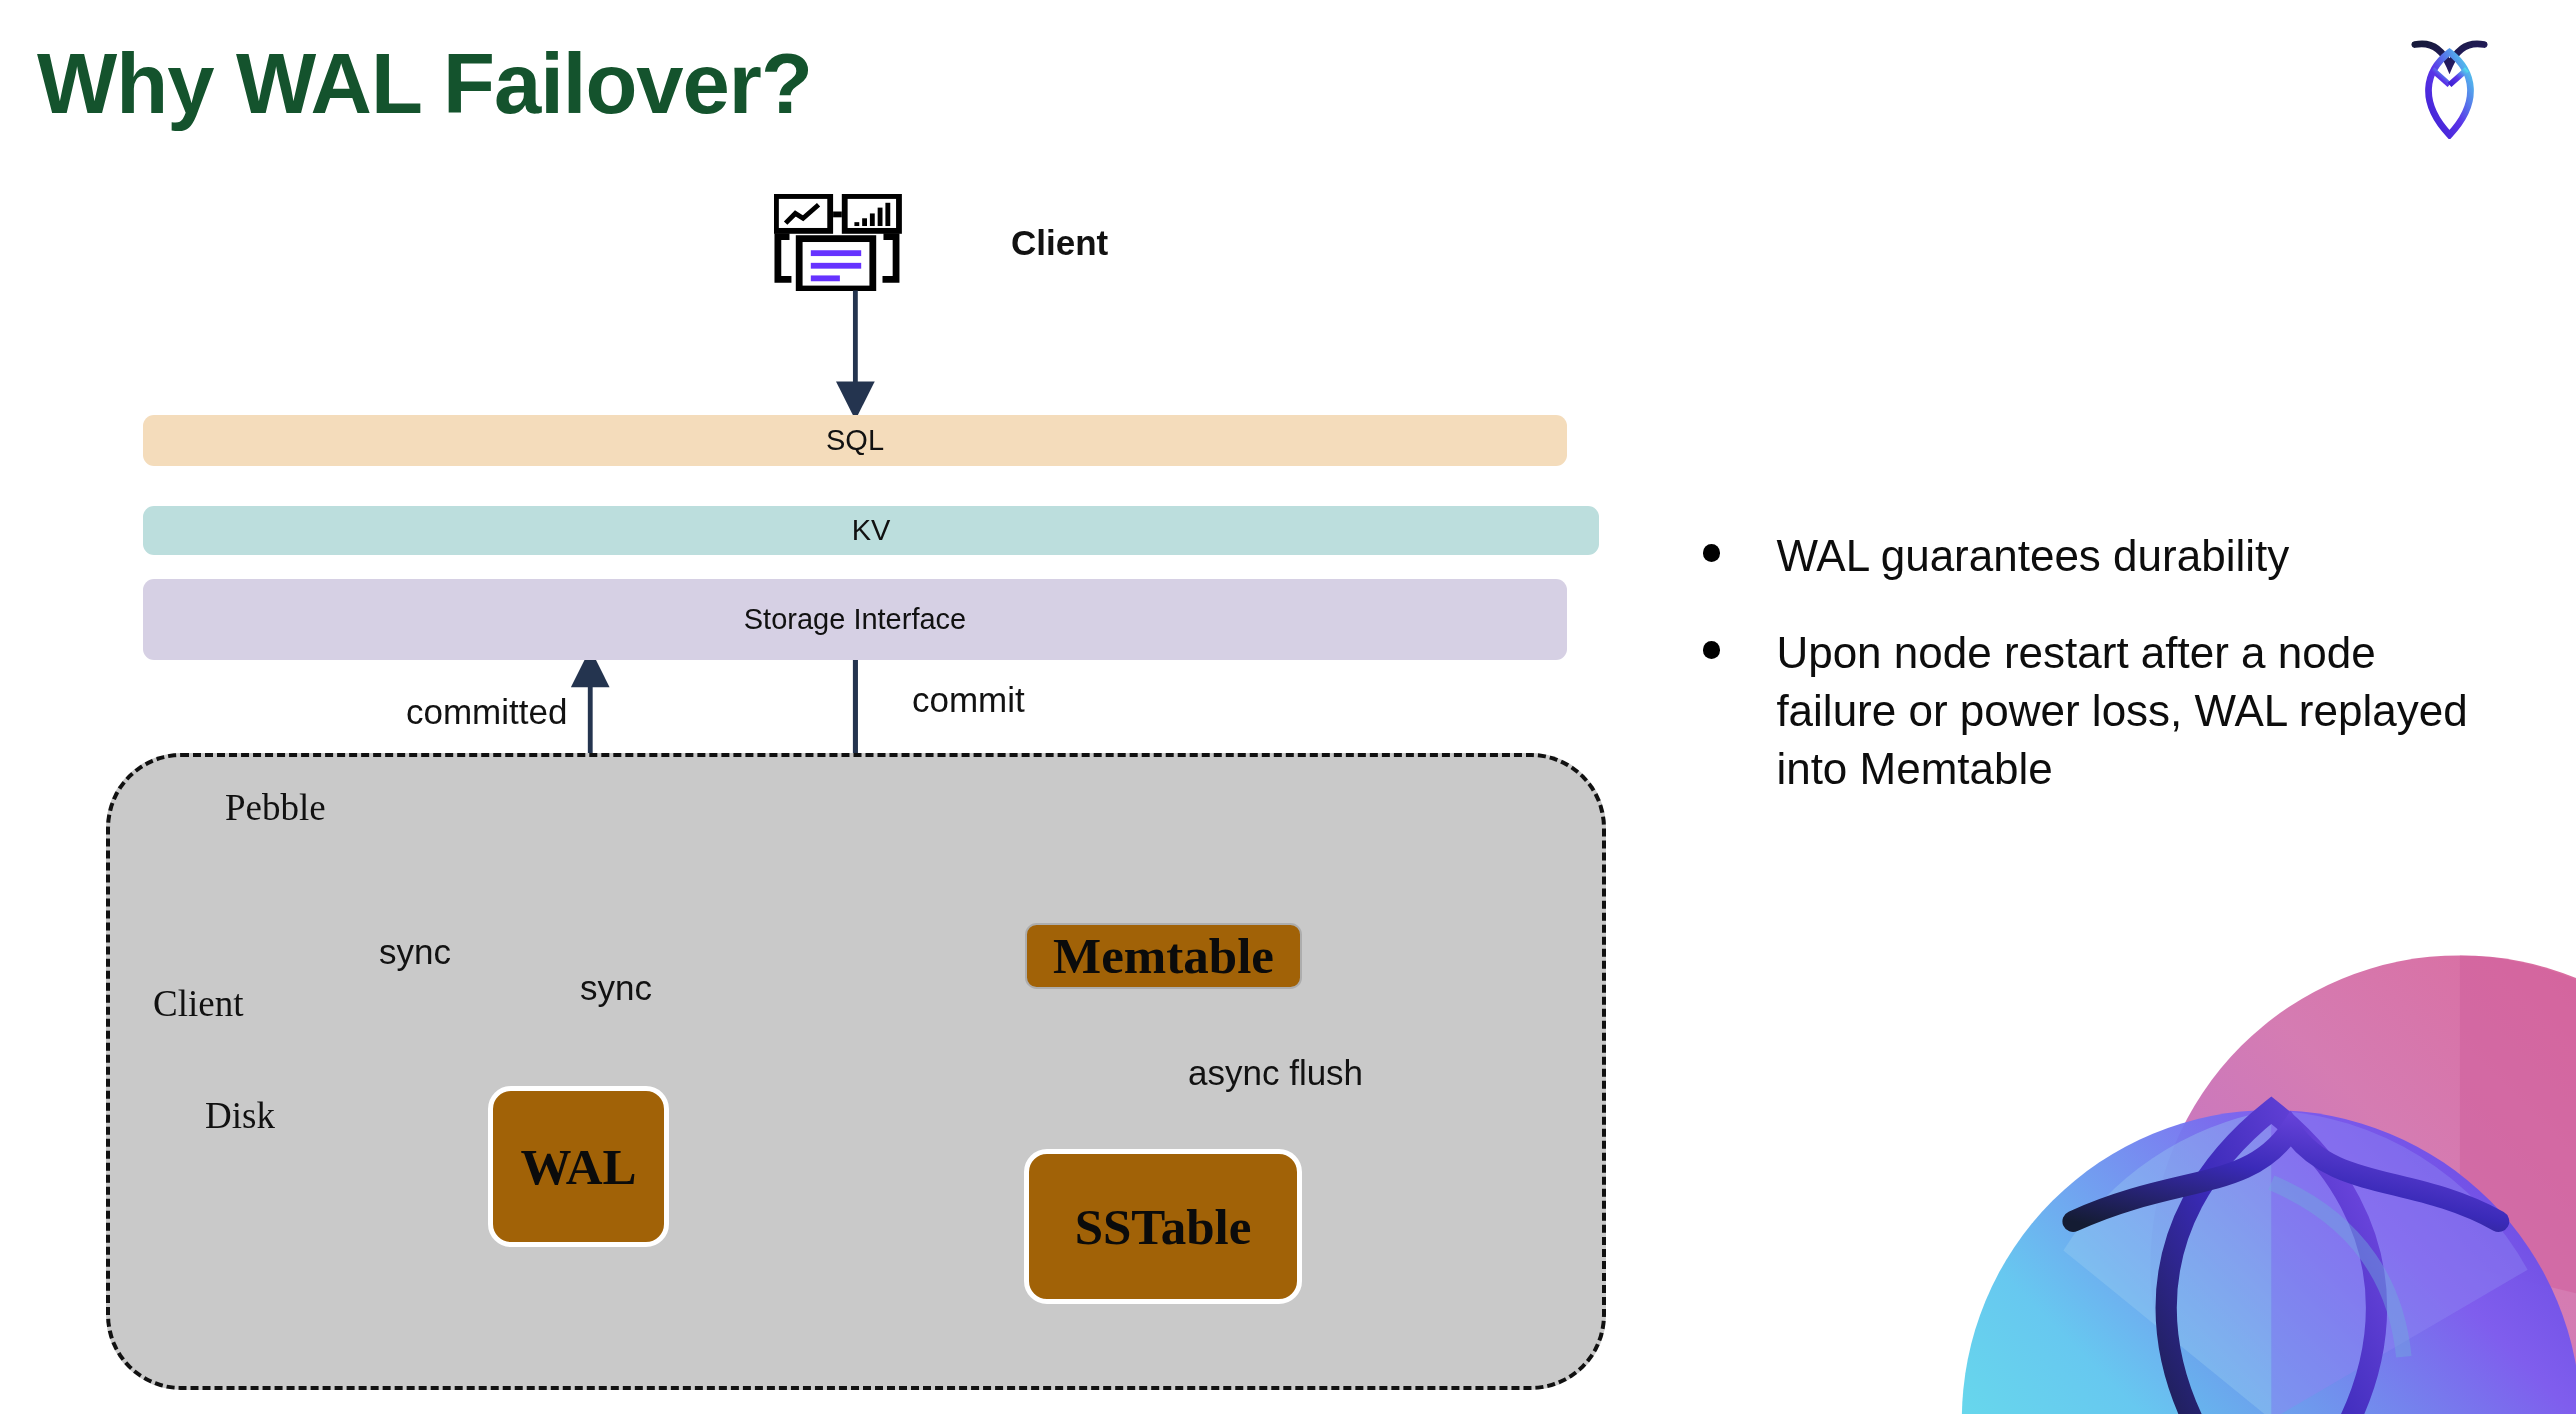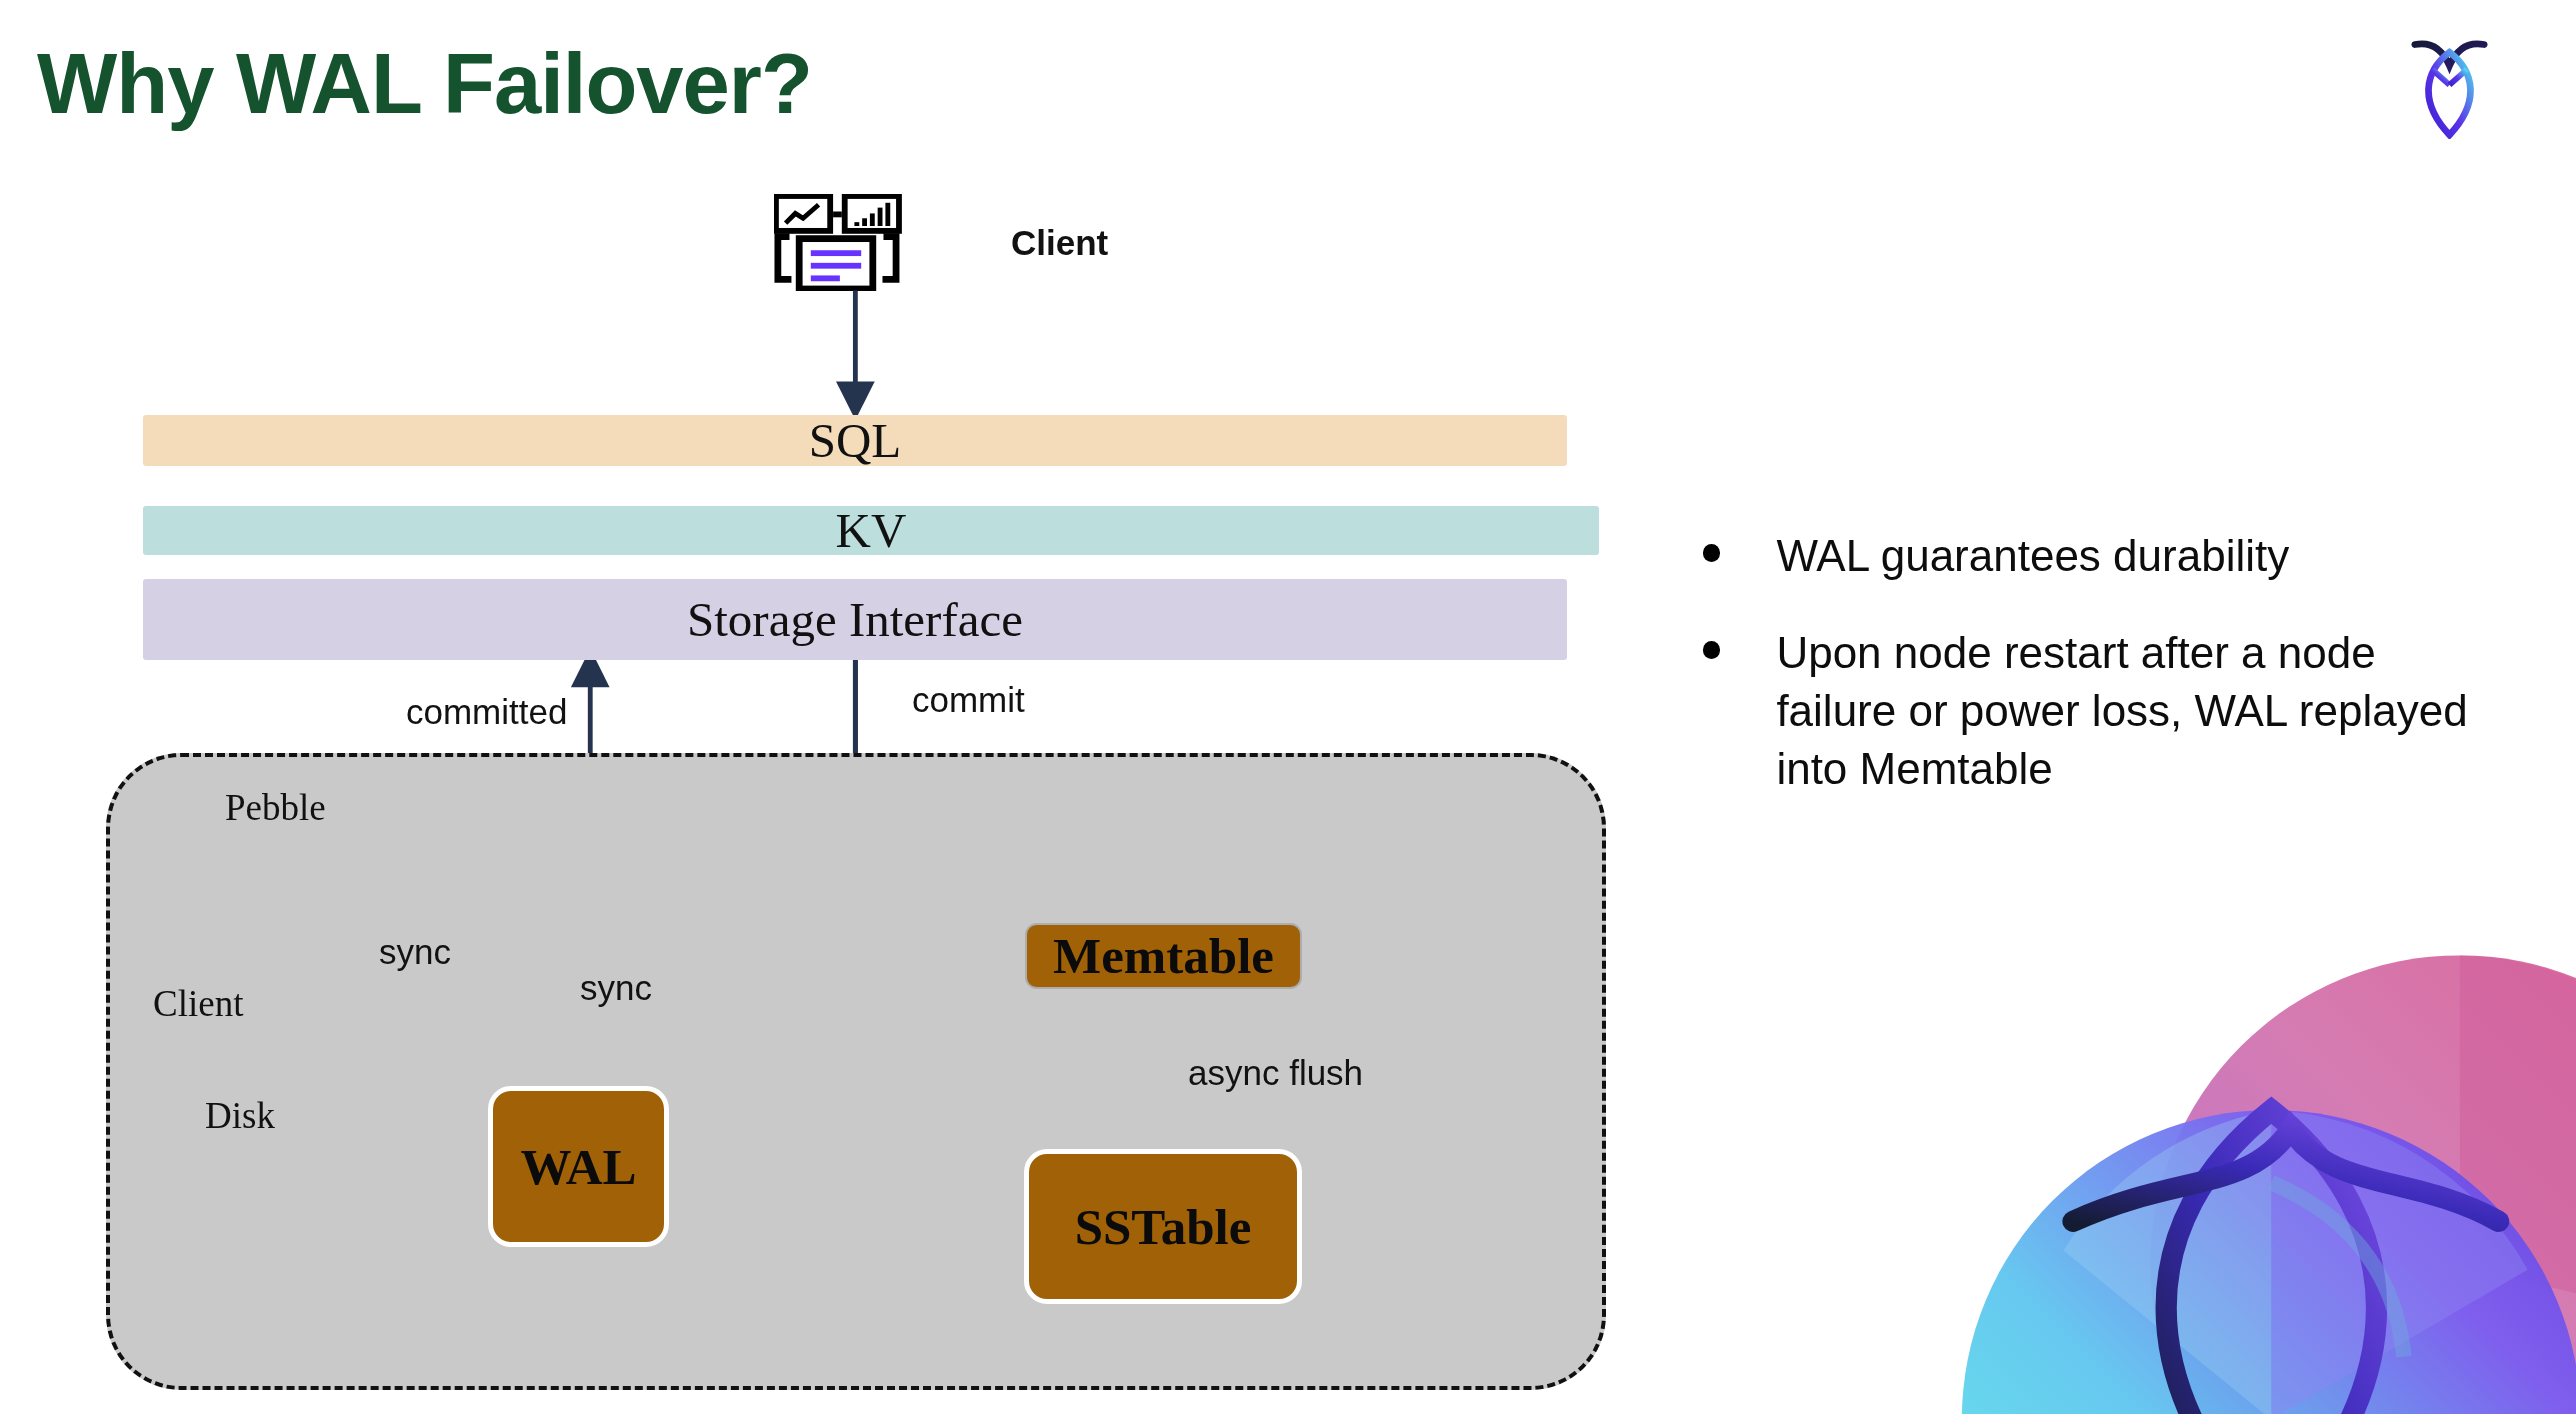--- a/index.html
+++ b/index.html
@@ -53,26 +53,26 @@
     position: absolute;
     left: 0;
     top: 0;
     width: 1703px;
     height: 1415px;
   }
 
   
   .layer-bar {
     position: absolute;
-    border-radius: 3px;
+    border-radius: 11px;
     display: flex;
     align-items: center;
     justify-content: center;
-    font-family: Liberation Serif, serif;
-    font-size: 49px;
+    font-family: Liberation Sans, sans-serif;
+    font-size: 29px;
     color: #111111;
   }
   #bar-sql { left: 143px; top: 415px; width: 1424px; height: 51px; background: #f4dcbb; }
   #bar-kv  { left: 143px; top: 506px; width: 1456px; height: 49px; background: #bcdedd; }
   #bar-storage { left: 143px; top: 579px; width: 1424px; height: 81px; background: #d6d0e4; }
 
   
   #pebble-box {
     position: absolute;
     left: 106px;

